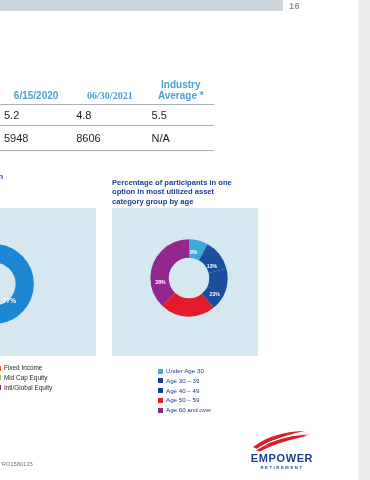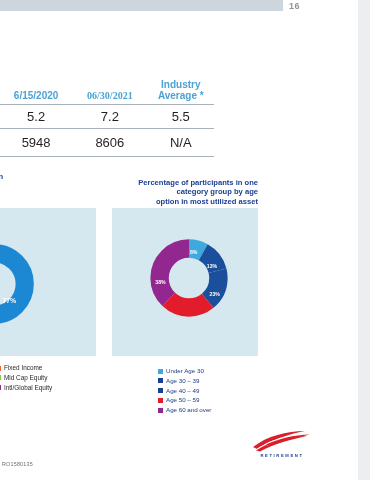--- a/index.html
+++ b/index.html
@@ -55,43 +55,42 @@
   #stat-table th {
     font-size: 10px;
     font-weight: bold;
     color: #4ba3d3;
     text-align: center;
     padding: 1px 4px 3px 4px;
     line-height: 11px;
     vertical-align: bottom;
   }
   #stat-table td {
-    font-size: 13px;
+    font-size: 11px;
     color: #231f20;
-    text-align: center;
     padding: 4px 4px;
     border-top: 0.9px solid #a9b2b8;
   }
   #stat-table tr.last-row td {
     border-bottom: 0.9px solid #a9b2b8;
     padding-top: 6px;
     padding-bottom: 6px;
   }
   .col-a { width: 72px; }
   .col-b { width: 76px; font-family: Liberation Serif, serif; }
   .col-c { width: 66px; }
 
   
   .panel-title {
     position: absolute;
     font-size: 7.6px;
     font-weight: bold;
     color: #1c3f94;
     line-height: 9.4px;
-    text-align: right;
+    text-align: left;
   }
   .chart-panel {
     position: absolute;
     background: #d6e8ef;
   }
 
   
   #left-title {
     left: -58px; top: 172px;
     width: 124px;
@@ -201,21 +200,21 @@
     <thead>
       <tr>
         <th class="col-a">6/15/2020</th>
         <th class="col-b">06/30/2021</th>
         <th class="col-c">Industry Average *</th>
       </tr>
     </thead>
     <tbody>
       <tr>
         <td>5.2</td>
-        <td>7.2</td>
+        <td>4.8</td>
         <td>5.5</td>
       </tr>
       <tr class="last-row">
         <td>5948</td>
         <td>8606</td>
         <td>N/A</td>
       </tr>
     </tbody>
   </table>
 
@@ -252,22 +251,22 @@
       <span class="legend-text">Mid Cap Equity</span>
     </div>
     <div class="legend-row">
       <span class="legend-swatch" style="background:#92278f"></span>
       <span class="legend-text">Intl/Global Equity</span>
     </div>
   </div>
 
   <div class="panel-title" id="right-title">
     <div>Percentage of participants in one</div>
+    <div>option in most utilized asset</div>
     <div>category group by age</div>
-    <div>option in most utilized asset</div>
   </div>
 
   <div class="chart-panel" id="right-panel"></div>
 
   <div id="right-donut-wrap">
     <svg class="donut-svg" viewBox="0 0 100 100">
 
       <circle cx="50" cy="50" r="32" fill="none" stroke="#3fa9dd" stroke-width="20" stroke-dasharray="16.1 184.9" transform="rotate(-90 50 50)"></circle>
 
       <circle cx="50" cy="50" r="32" fill="none" stroke="#1b4f9c" stroke-width="20" stroke-dasharray="26.1 174.9" stroke-dashoffset="-16.1" transform="rotate(-90 50 50)"></circle>
@@ -311,18 +310,19 @@
   <div id="footer-code">RO1580135</div>
 
   <div id="logo">
     <svg id="logo-mark" viewBox="0 0 78 22">
       <path d="M10 17 C24 6, 44 1, 62 1 C46 4, 28 10, 14 19 Z" fill="#d81f2a"></path>
       <path d="M12 20 C26 10, 45 5, 63 5 C48 8, 30 13, 16 21 Z" fill="#ffffff"></path>
       <path d="M13 20.5 C27 11, 46 6, 64 6 C49 9, 31 14, 17 21.5 Z" fill="#d81f2a"></path>
       <path d="M22 14 C34 8, 50 4, 66 3.5 C52 6.5, 36 11, 25 16 Z" fill="#ffffff"></path>
       <path d="M23 14.5 C35 8.8, 51 4.8, 67 4.4 C53 7.4, 37 11.6, 26 16.4 Z" fill="#d81f2a"></path>
     </svg>
+    <div id="logo-word">EMPOWER</div>
     <div id="logo-sub">RETIREMENT</div>
   </div>
 
 </div>
 
 <div id="right-gutter"></div>
 
 </body></html>

